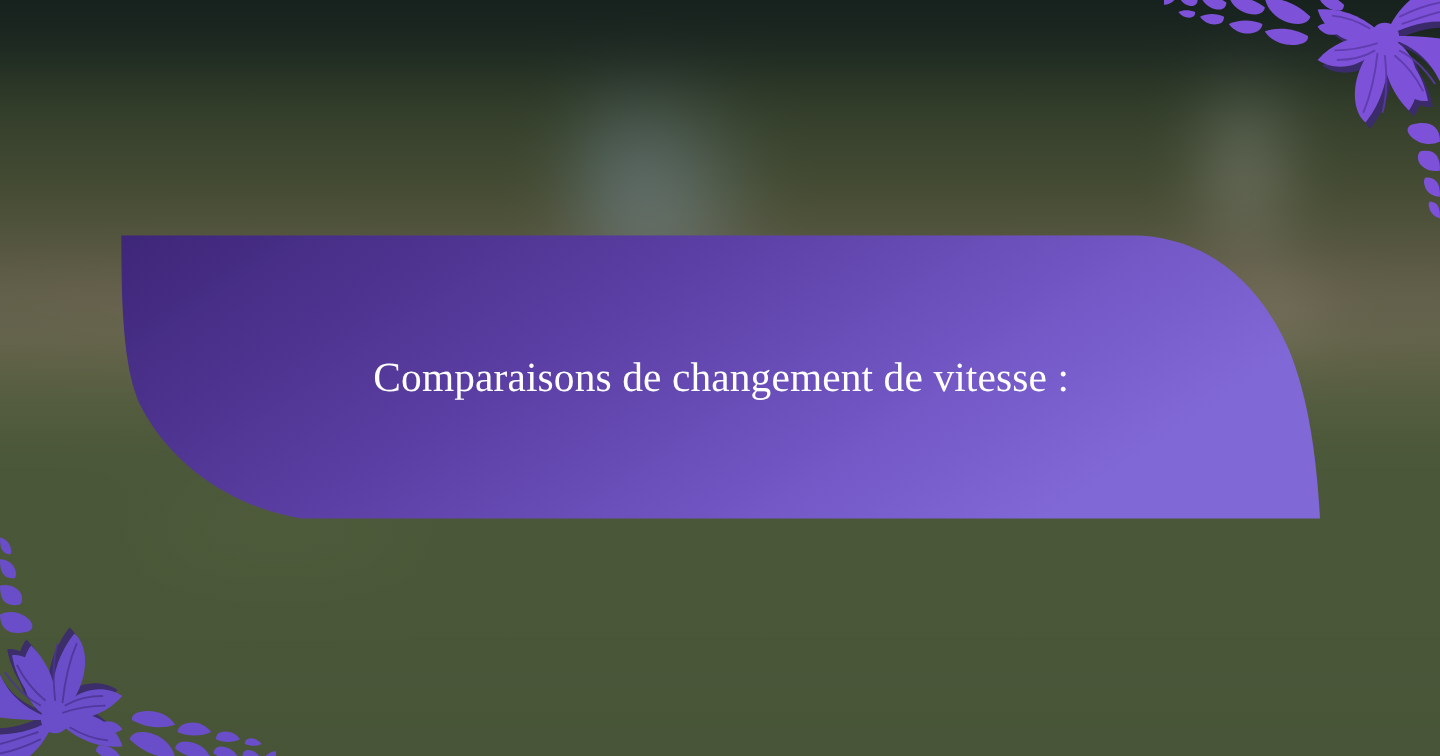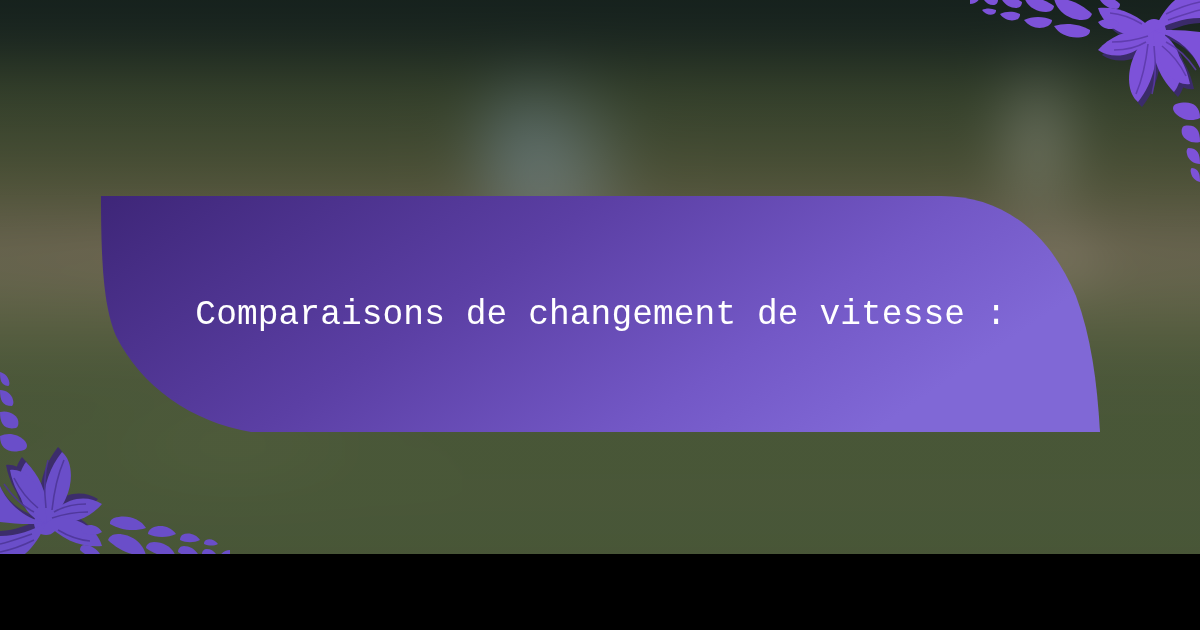--- a/index.html
+++ b/index.html
@@ -3,23 +3,23 @@
 <meta charset="utf-8">
 <style>
   html, body {
     margin: 0;
     padding: 0;
     background: #000;
   }
   #stage {
     position: relative;
     width: 1200px;
-    height: 554px;
+    height: 630px;
     overflow: hidden;
-    font-family: Liberation Mono, monospace;
+    font-family: Liberation Serif, serif;
   }
 
   
   #bg-photo {
     position: absolute;
     inset: -40px;
     background:
       
       radial-gradient(ellipse 120px 150px at 595px 215px, rgba(150,175,195,0.50), rgba(150,175,195,0) 70%),
       radial-gradient(ellipse 70px 120px at 560px 195px, rgba(120,150,175,0.35), rgba(120,150,175,0) 70%),

